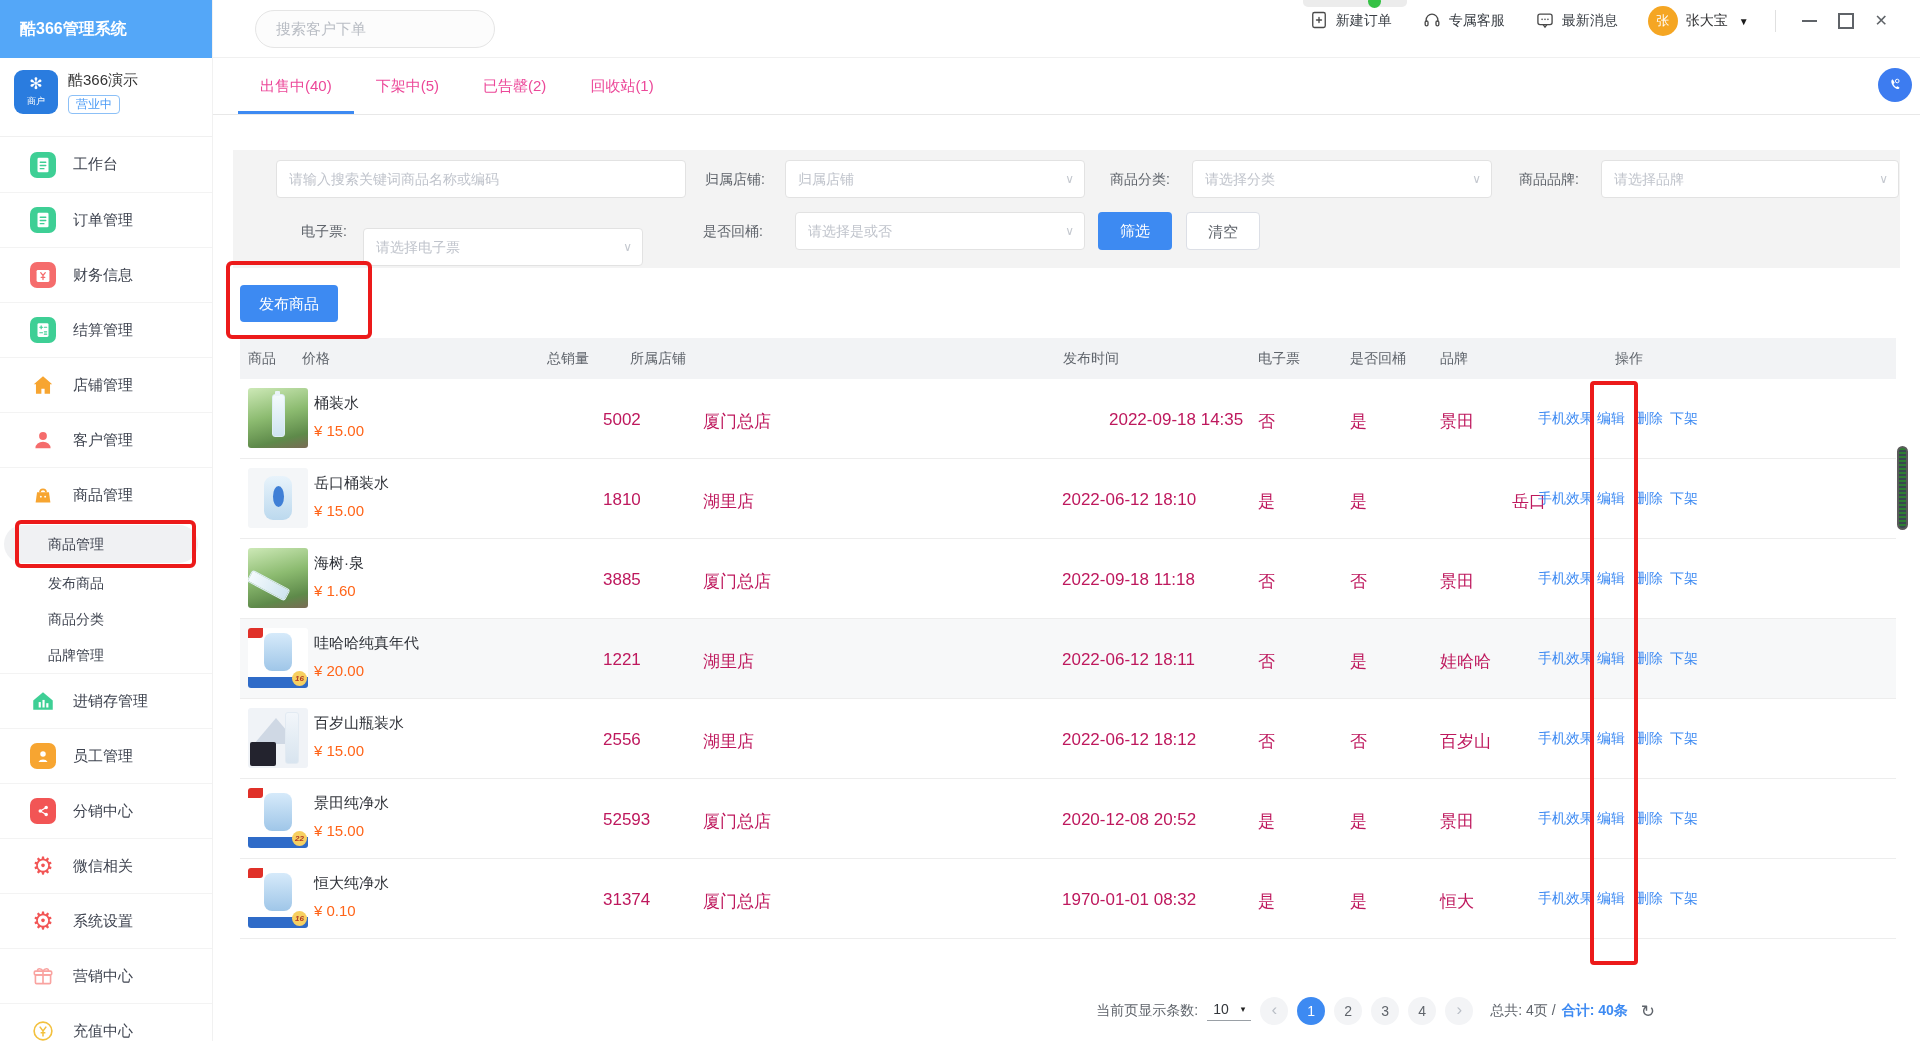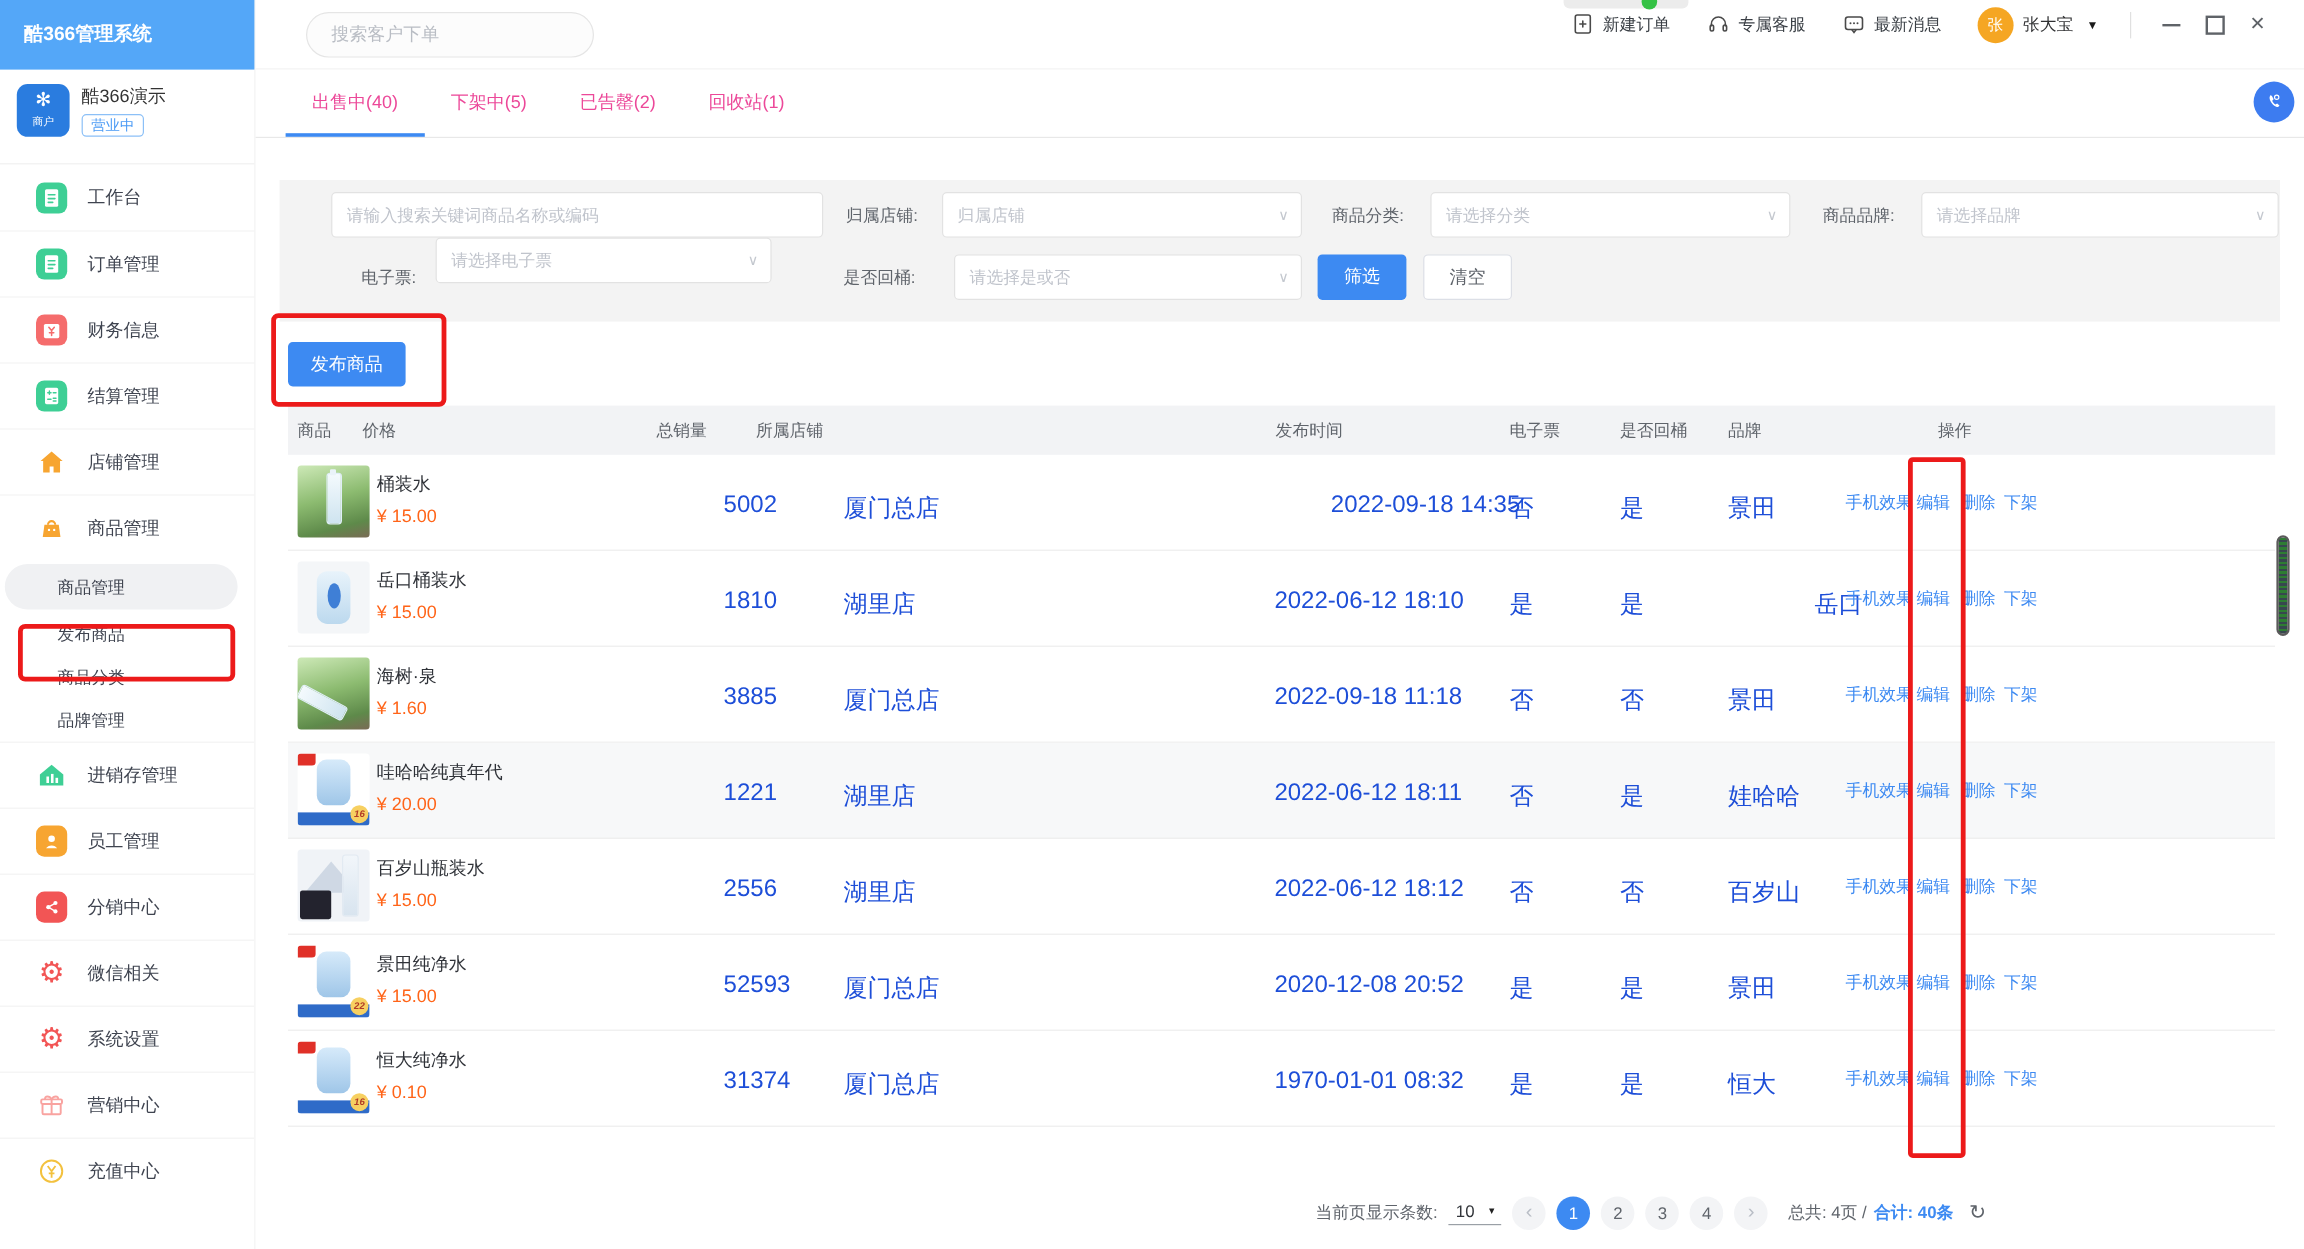--- a/index.html
+++ b/index.html
@@ -65,21 +65,21 @@
   .publish{position:absolute;left:27px;top:170px;width:98px;height:37px;background:#3d8af2;color:#fff;font-size:15px;text-align:center;line-height:37px;border-radius:4px;cursor:pointer}
   
   .thead{position:absolute;left:27px;right:24px;top:223px;height:41px;background:#f2f3f5}
   .thead span{position:absolute;line-height:41px;font-size:14px;color:#5f646b;white-space:nowrap}
   .rows{position:absolute;left:27px;right:24px;top:264px;height:601px;overflow:hidden}
   .row{position:relative;height:79px;border-bottom:1px solid #ededed}
   .row.hl{background:#f7f8f9}
   .row span{position:absolute;white-space:nowrap}
   .c-name{left:74px;top:15px;font-size:15px;color:#2f3238}
   .c-price{left:74px;top:43px;font-size:15px;color:#ff6418}
-  .cv{top:31px;font-size:20px;color:#1d4ed8}
+  .cv{top:31px;font-size:17px;color:#be185d}
   .c-act{top:31px;font-size:14px;color:#3d8af2;cursor:pointer}
   
   .th{position:absolute;left:8px;top:9px;width:60px;height:60px;border-radius:3px;overflow:hidden}
   .th i{position:absolute;display:block}
   .th-outdoor{background:linear-gradient(165deg,#cde9b7 0%,#8cbb70 45%,#5e8a4a 80%,#7a6a55 100%)}
   .th-outdoor .b{left:24px;top:6px;width:11px;height:41px;background:linear-gradient(#f4fafd,#cfe4f0);border-radius:3px;border:1px solid #dfeef6}
   .th-outdoor .cap{left:27px;top:3px;width:5px;height:5px;background:#eaf3f9;border-radius:1px}
   .th-outdoor.lay .b{transform:rotate(-62deg);left:14px;top:16px}
   .th-plain{background:#f4f6f8}
   .th-plain .jug{left:16px;top:8px;width:28px;height:44px;background:linear-gradient(#e8f3fb,#bcd9ee);border-radius:9px}
@@ -176,20 +176,29 @@
           <span class="sicon">
             <svg width="26" height="26" viewBox="0 0 24 24">
               <path d="M12 4l8.5 7.2h-2V20h-5v-4.6h-3V20h-5v-8.8h-2z" fill="#f7a531"></path>
             </svg>
           </span>
           <span class="label">店铺管理</span>
         </div>
         <div class="mi sep">
           <span class="sicon">
             <svg width="26" height="26" viewBox="0 0 24 24">
+              <circle cx="12" cy="8.3" r="3.6" fill="#f56c6c"></circle>
+              <path d="M5 19.5a7 6 0 0 1 14 0z" fill="#f56c6c"></path>
+            </svg>
+          </span>
+          <span class="label">客户管理</span>
+        </div>
+        <div class="mi sep">
+          <span class="sicon">
+            <svg width="26" height="26" viewBox="0 0 24 24">
               <path d="M9.2 9.5a2.8 2.8 0 0 1 5.6 0" stroke="#f7a531" stroke-width="1.6" fill="none"></path>
               <path d="M6.5 9.5h11l1.3 9.5H5.2z" fill="#f7a531"></path>
               <circle cx="10" cy="13.5" r=".9" fill="#fff"></circle>
               <circle cx="14" cy="13.5" r=".9" fill="#fff"></circle>
             </svg>
           </span>
           <span class="label">商品管理</span>
         </div>
         <div class="smi active">商品管理</div>
         <div class="smi">发布商品</div>
@@ -341,21 +350,21 @@
       <div class="fsel" style="left:959px;top:10px;width:300px">
         <span>请选择分类</span>
         <span class="chev">∨</span>
       </div>
       <span class="flabel" style="left:1286px;top:10px">商品品牌:</span>
       <div class="fsel" style="left:1368px;top:10px;width:298px">
         <span>请选择品牌</span>
         <span class="chev">∨</span>
       </div>
       <span class="flabel" style="left:68px;top:62px">电子票:</span>
-      <div class="fsel" style="left:130px;top:48px;width:280px">
+      <div class="fsel" style="left:130px;top:78px;width:280px">
         <span>请选择电子票</span>
         <span class="chev">∨</span>
       </div>
       <span class="flabel" style="left:470px;top:62px">是否回桶:</span>
       <div class="fsel" style="left:562px;top:62px;width:290px">
         <span>请选择是或否</span>
         <span class="chev">∨</span>
       </div>
       <div class="fbtn btn-filter" style="left:865px;top:62px;width:74px">筛选</div>
       <div class="fbtn btn-clear" style="left:953px;top:62px;width:74px">清空</div>

